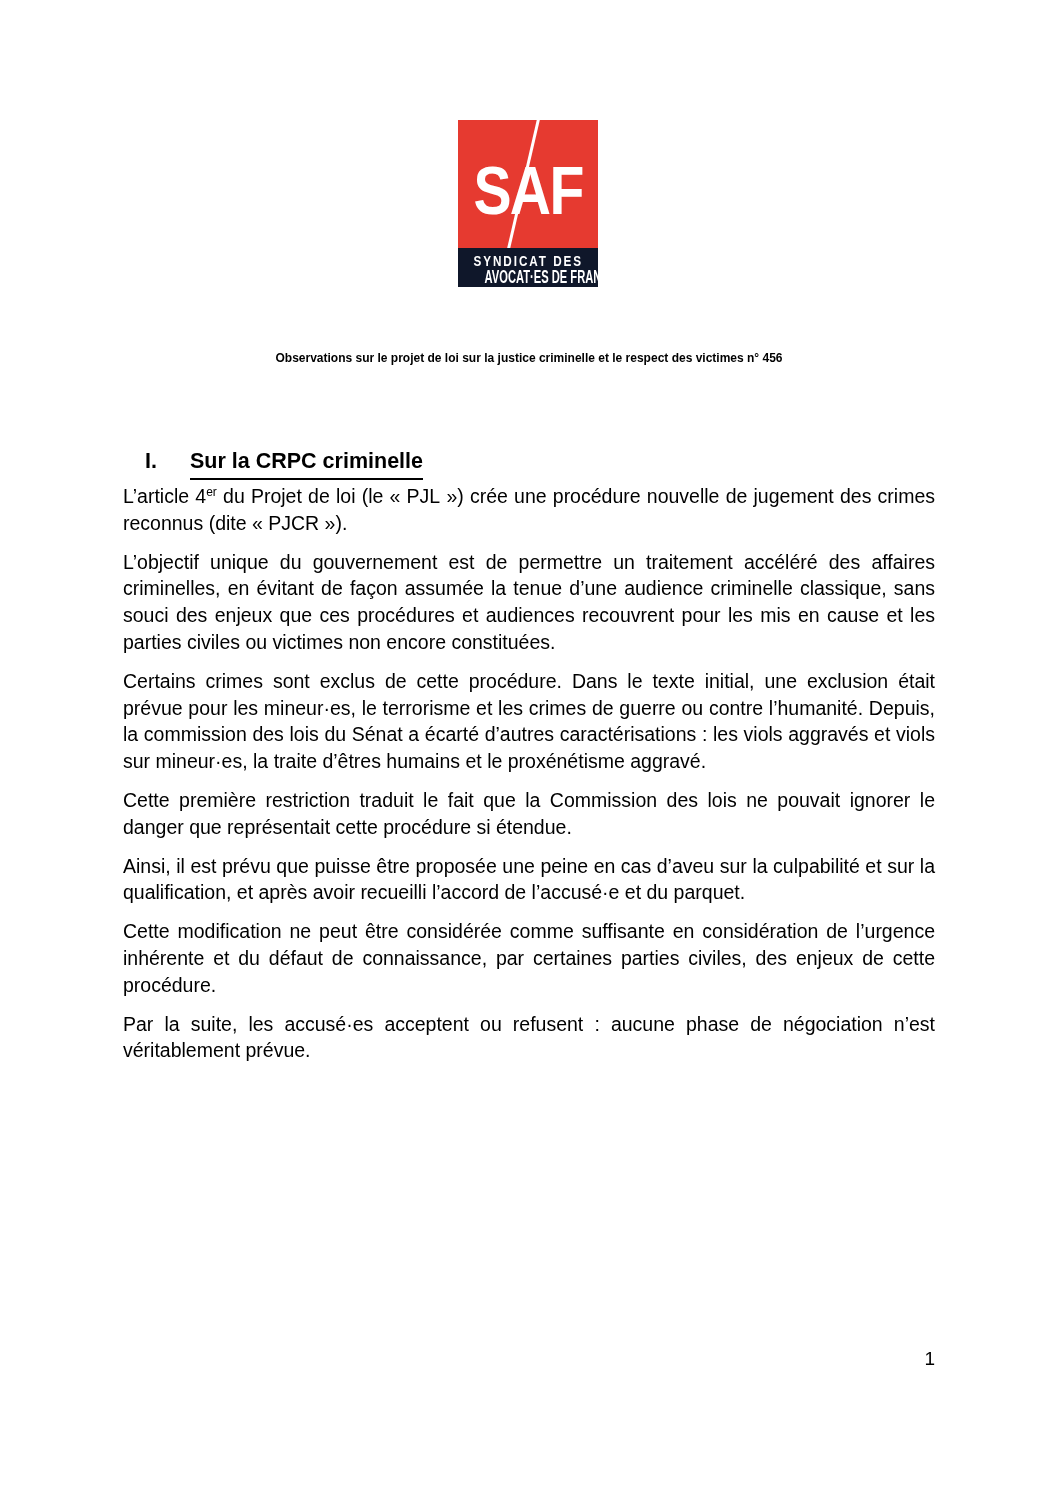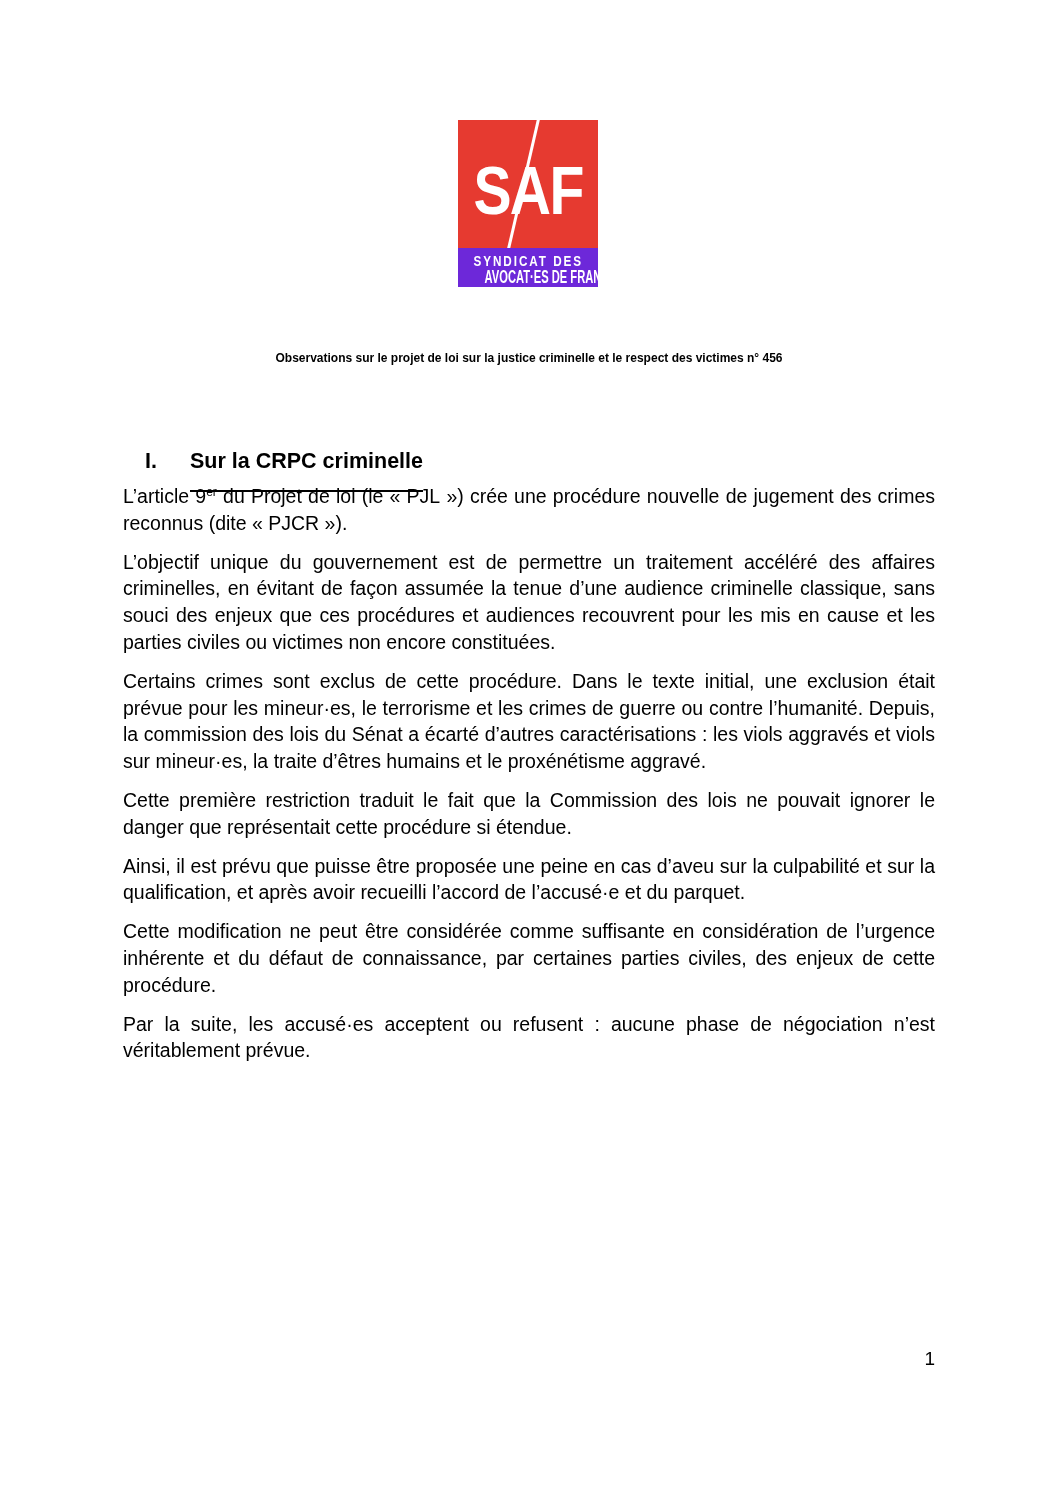--- a/index.html
+++ b/index.html
@@ -35,21 +35,21 @@
 
   
   .title {
     position:absolute; left:123px; top:344px; width:812px; margin:0;
     text-align:center; font-size:12px; line-height:29px; font-weight:700;
   }
 
   
   .section { position:absolute; left:123px; top:449px; display:flex; font-size:21.5px; font-weight:700; }
   .section-number { margin-left:22px; width:45px; }
-  .section-label { border-bottom:2.5px solid #000; padding-bottom:16px; }
+  .section-label { border-bottom:2.5px solid #000; padding-bottom:4px; }
 
   
   .doc-body {
     position:absolute; left:123px; top:483px; width:812px;
     font-size:19.5px; line-height:26.8px; text-align:justify;
   }
   .doc-body p { margin:0 0 12px 0; }
   .sup { font-size:12px; vertical-align:super; line-height:0; }
 
   
@@ -58,35 +58,35 @@
 </head>
 <body>
 
 <div class="page">
 
   <div class="logo">
     <div class="logo-red" style="background: rgb(230, 58, 48);">
       <div class="logo-diag"></div>
       <div class="logo-acronym">SAF</div>
     </div>
-    <div class="logo-black" style="background: #6d28d9;">
+    <div class="logo-black" style="background: #0f172a;">
       <div class="logo-line1">SYNDICAT DES</div>
       <div class="logo-line2">AVOCAT·ES DE FRANCE</div>
     </div>
   </div>
 
   <h1 class="title">Observations sur le projet de loi sur la justice criminelle et le respect des victimes n° 456</h1>
 
   <div class="section">
     <span class="section-number">I.</span>
     <span class="section-label">Sur la CRPC criminelle</span>
   </div>
 
   <div class="doc-body">
-    <p><span>L’article 9</span><sup class="sup">er</sup><span> du Projet de loi (le «&nbsp;PJL&nbsp;») crée une procédure nouvelle de jugement des crimes reconnus (dite «&nbsp;PJCR&nbsp;»).</span></p>
+    <p><span>L’article 4</span><sup class="sup">er</sup><span> du Projet de loi (le «&nbsp;PJL&nbsp;») crée une procédure nouvelle de jugement des crimes reconnus (dite «&nbsp;PJCR&nbsp;»).</span></p>
     <p>L’objectif unique du gouvernement est de permettre un traitement accéléré des affaires criminelles, en évitant de façon assumée la tenue d’une audience criminelle classique, sans souci des enjeux que ces procédures et audiences recouvrent pour les mis en cause et les parties civiles ou victimes non encore constituées.</p>
     <p>Certains crimes sont exclus de cette procédure. Dans le texte initial, une exclusion était prévue pour les mineur·es, le terrorisme et les crimes de guerre ou contre l’humanité. Depuis, la commission des lois du Sénat a écarté d’autres caractérisations&nbsp;: les viols aggravés et viols sur mineur·es, la traite d’êtres humains et le proxénétisme aggravé.</p>
     <p>Cette première restriction traduit le fait que la Commission des lois ne pouvait ignorer le danger que représentait cette procédure si étendue.</p>
     <p>Ainsi, il est prévu que puisse être proposée une peine en cas d’aveu sur la culpabilité et sur la qualification, et après avoir recueilli l’accord de l’accusé·e et du parquet.</p>
     <p>Cette modification ne peut être considérée comme suffisante en considération de l’urgence inhérente et du défaut de connaissance, par certaines parties civiles, des enjeux de cette procédure.</p>
     <p>Par la suite, les accusé·es acceptent ou refusent&nbsp;: aucune phase de négociation n’est véritablement prévue.</p>
   </div>
 
   <div class="page-number">1</div>
 

